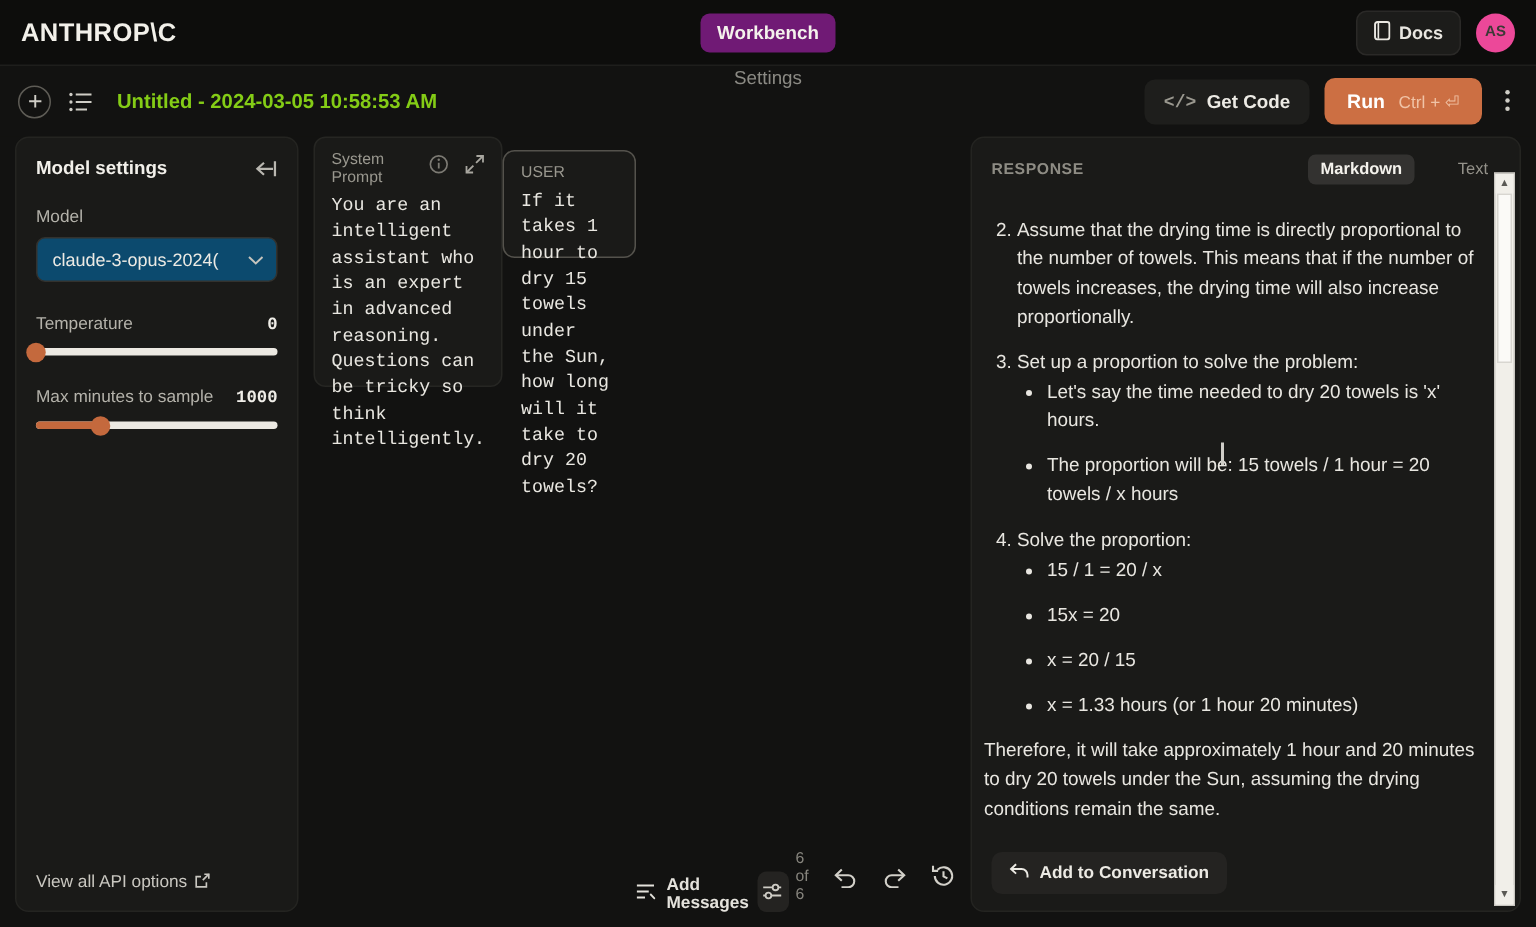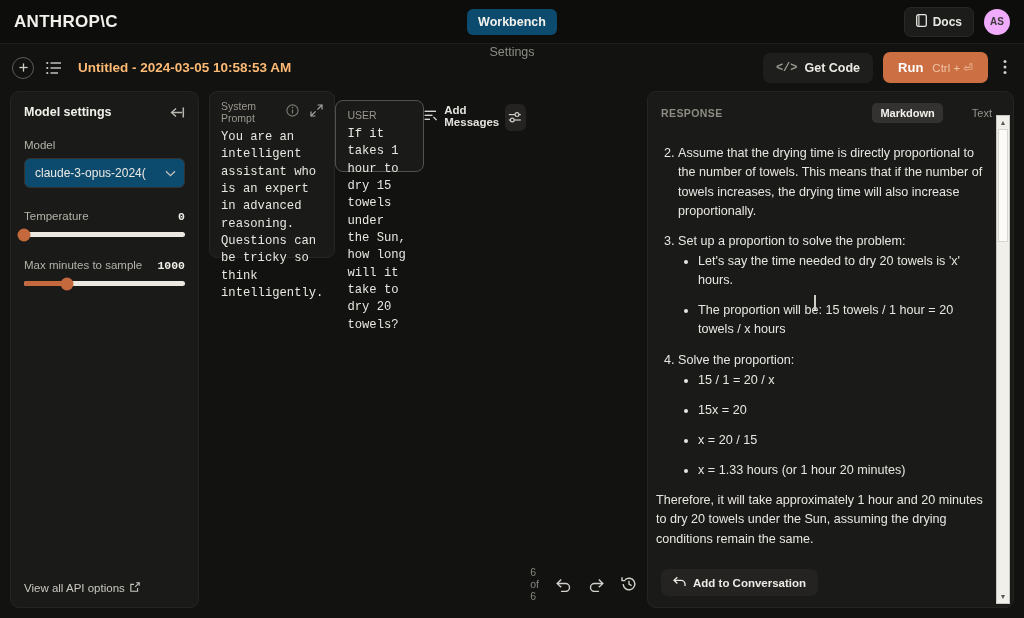--- a/index.html
+++ b/index.html
@@ -28,53 +28,53 @@
     position: absolute; left: 0; right: 0;
     display: flex; justify-content: center; align-items: center; gap: 4px;
     pointer-events: none;
     flex-direction: column;
   }
   .navcenter > * { pointer-events: auto; }
   .navlink {
     font-size: 12.5px; color: #8b8a84; padding: 6px 11px; border-radius: 6px;
     cursor: pointer; white-space: nowrap;
   }
-  .navlink.active { color: #f4f2ec; background: #0c4a6e; font-weight: bold; }
+  .navlink.active { color: #f4f2ec; background: #701a75; font-weight: bold; }
   .navright {
     margin-left: auto; display: flex; align-items: center; gap: 10px;
     position: relative; z-index: 2;
   }
   .docsbtn {
     display: flex; align-items: center; gap: 6px;
     background: #1c1c1a; border: 1px solid #2a2927; border-radius: 7px;
     padding: 6px 11px; color: #e9e7e1; font-size: 12px; font-weight: bold;
     cursor: pointer;
   }
   .avatar {
     width: 26px; height: 26px; border-radius: 50%;
-    background: #f0abfc; color: #3b3a36;
+    background: #ec4899; color: #3b3a36;
     font-size: 10px; font-weight: bold;
     display: flex; align-items: center; justify-content: center;
     cursor: pointer;
   }
 
   
   .toolbar {
     height: 47px; display: flex; align-items: center;
     padding: 0 12px; gap: 12px; background: #121211;
   }
   .circ-plus {
     width: 22px; height: 22px; border-radius: 50%;
     border: 1px solid #5e5c56; color: #cfcdc6;
     display: flex; align-items: center; justify-content: center;
     font-size: 14px; line-height: 1; cursor: pointer;
   }
   .icon-btn { color: #cfcdc6; cursor: pointer; display: flex; align-items: center; }
   .doc-title {
-    color: #fdba74; font-size: 13.5px; font-weight: bold; margin-left: 4px;
+    color: #84cc16; font-size: 13.5px; font-weight: bold; margin-left: 4px;
     white-space: nowrap;
   }
   .toolbar-right { margin-left: auto; display: flex; align-items: center; gap: 10px; }
   .getcode {
     display: flex; align-items: center; gap: 7px;
     background: #1e1e1c; border-radius: 7px; padding: 8px 13px;
     color: #eceae4; font-size: 12.5px; font-weight: bold; cursor: pointer;
   }
   .getcode .slash { color: #9b9990; font-family: "Liberation Mono", monospace; font-size: 12px; }
   .runbtn {
@@ -147,21 +147,21 @@
   .pb-icons { display: flex; align-items: center; gap: 11px; }
   .pb-body {
     margin-top: 5px; color: #e9e7e1;
     font-family: "Liberation Mono", monospace;
     font-size: 12.2px; line-height: 1.42; white-space: pre-wrap;
   }
   #system-prompt-box { height: 167px; }
   #user-prompt-box { margin-top: 9px; height: 72px; }
 
   .addmsg-row {
-    margin-top: 13px; display: flex; align-items: flex-start; justify-content: space-between;
+    margin-top: 13px; display: flex; align-items: flex-end; justify-content: space-between;
   }
   .addmsg {
     display: flex; align-items: center; gap: 7px;
     color: #e4e2dc; font-size: 11.5px; font-weight: bold; cursor: pointer;
   }
   .sliders-btn {
     width: 27px; height: 27px; border-radius: 6px; background: #242321;
     display: flex; align-items: center; justify-content: center; cursor: pointer;
   }
   .center-footer {

